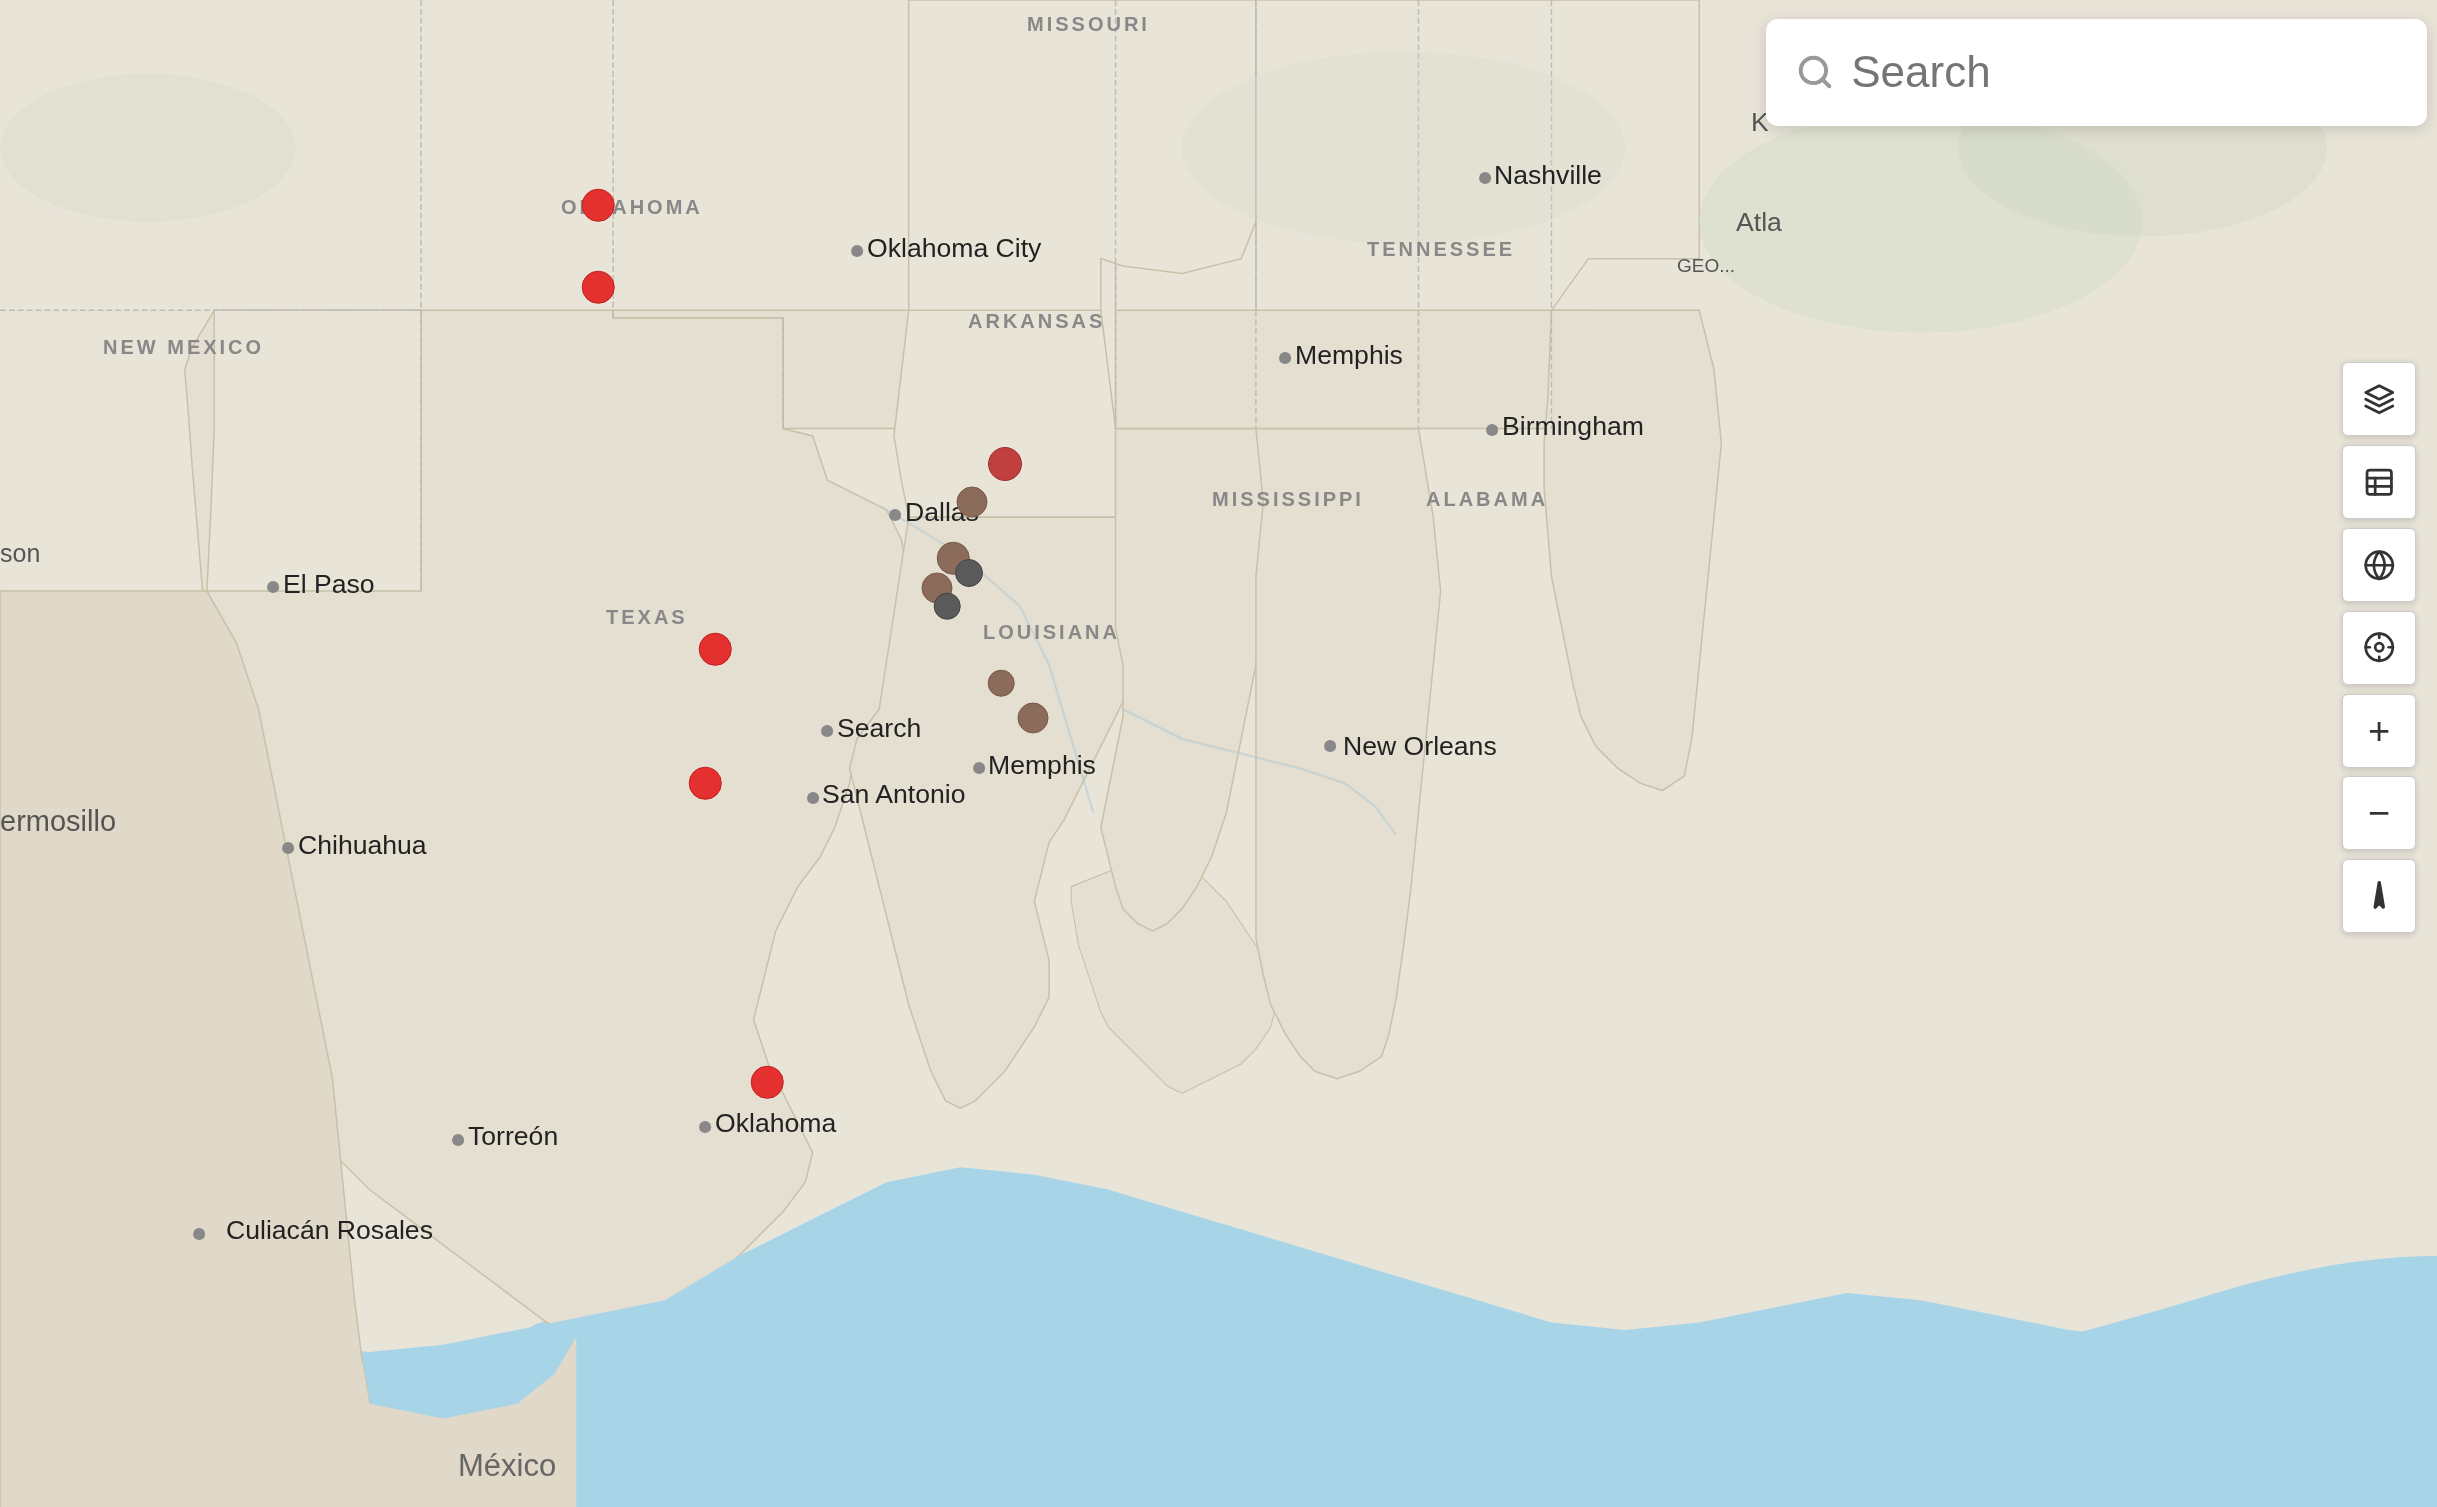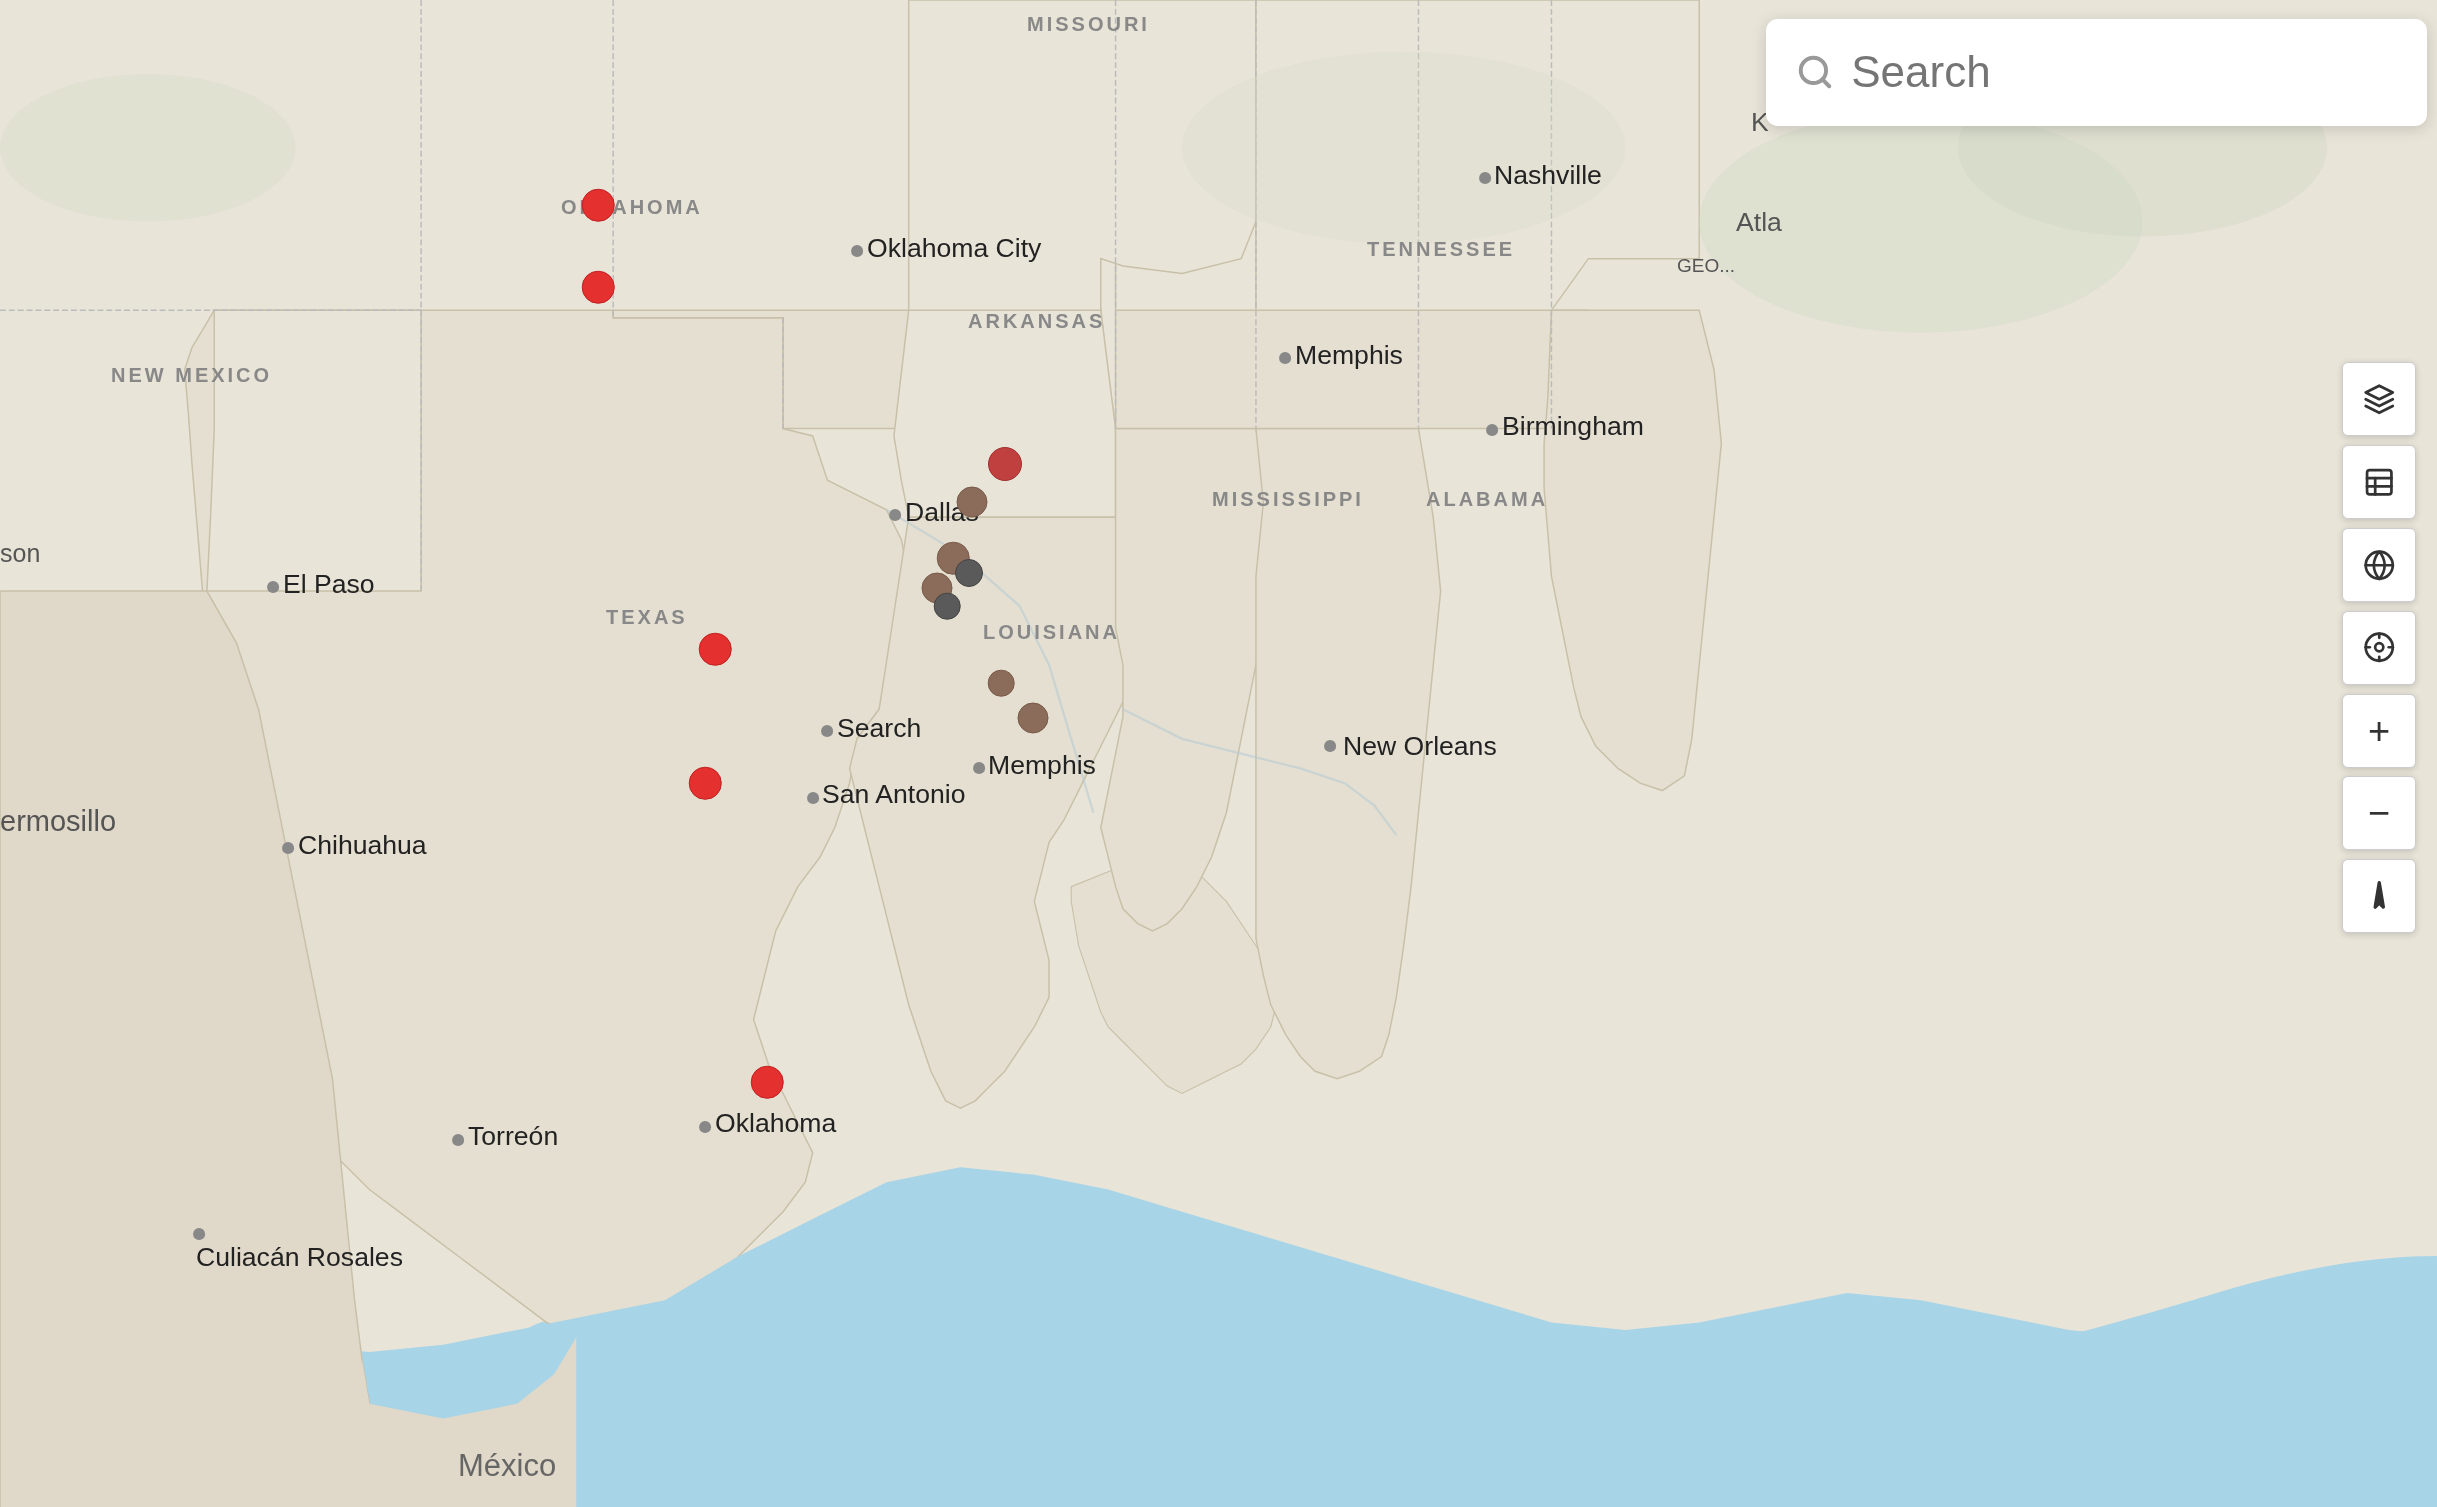--- a/index.html
+++ b/index.html
@@ -313,21 +313,21 @@
 
     <ellipse cx="2600" cy="300" rx="300" ry="150" fill="#d4dcc8" opacity="0.5"></ellipse>
     <ellipse cx="2900" cy="200" rx="250" ry="120" fill="#d0d8c4" opacity="0.4"></ellipse>
     <ellipse cx="200" cy="200" rx="200" ry="100" fill="#d4dcc8" opacity="0.4"></ellipse>
     <ellipse cx="1900" cy="200" rx="300" ry="130" fill="#d4dcc8" opacity="0.3"></ellipse>
 
   </svg>
 
   <div class="region-label" style="left:606px; top:606px;">TEXAS</div>
   <div class="region-label" style="left:561px; top:196px;">OKLAHOMA</div>
-  <div class="region-label" style="left:111px; top:336px;margin-top:28px;">NEW MEXICO</div>
+  <div class="region-label" style="left:103px; top:336px;">NEW MEXICO</div>
   <div class="region-label" style="left:983px; top:621px;">LOUISIANA</div>
   <div class="region-label" style="left:968px; top:310px;">ARKANSAS</div>
   <div class="region-label" style="left:1212px; top:488px;">MISSISSIPPI</div>
   <div class="region-label" style="left:1426px; top:488px;">ALABAMA</div>
   <div class="region-label" style="left:1367px; top:218px;margin-top:20px;">TENNESSEE</div>
   <div class="region-label" style="left:1027px; top:13.3px;">MISSOURI</div>
 
   <div class="city-label" style="left:0px; top:539px; font-size:25px; color:#555;">son</div>
   <div class="city-label" style="left:0px; top:805px; font-size:29px; color:#555;">ermosillo</div>
   <div class="city-label" style="left:1751px; top:107px; font-size:26.6px; color:#555;">K</div>
@@ -367,21 +367,21 @@
   <div class="city-dot-small" style="left:705px; top:1127px;"></div>
   <div class="city-label" style="left:715px; top:1108px;">Oklahoma</div>
 
   <div class="city-dot-small" style="left:288px; top:848px;"></div>
   <div class="city-label" style="left:298px; top:830px;">Chihuahua</div>
 
   <div class="city-dot-small" style="left:458px; top:1140px;"></div>
   <div class="city-label" style="left:468px; top:1121px;">Torreón</div>
 
   <div class="city-dot-small" style="left:199px; top:1234px;"></div>
-  <div class="city-label" style="left:196px; top:1215px;margin-top:27px;">Culiacán Rosales</div>
+  <div class="city-label" style="left:226px; top:1215px;">Culiacán Rosales</div>
 
   <div class="city-label" style="left:458px; top:1448px; font-size:31px; color:#666;">México</div>
 
   <div class="map-dot dot-red" style="left:598px; top:205px; width:32.5px; height:32.5px;"></div>
 
   <div class="map-dot dot-red" style="left:598px; top:287px; width:32.5px; height:32.5px;"></div>
 
   <div class="map-dot dot-red" style="left:715px; top:649px; width:32.5px; height:32.5px;"></div>
 
   <div class="map-dot dot-red" style="left:705px; top:783px; width:32.5px; height:32.5px;"></div>

